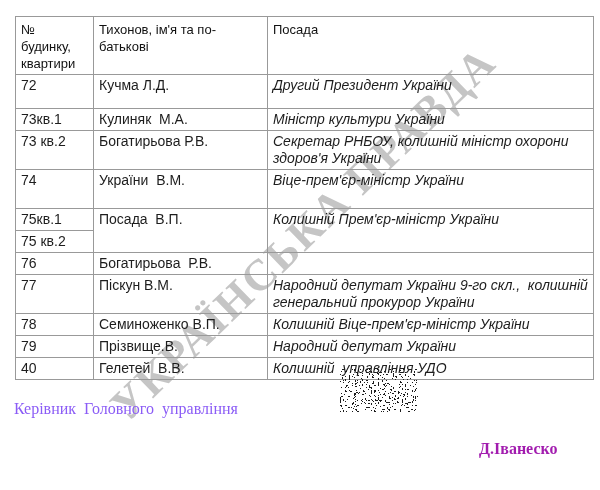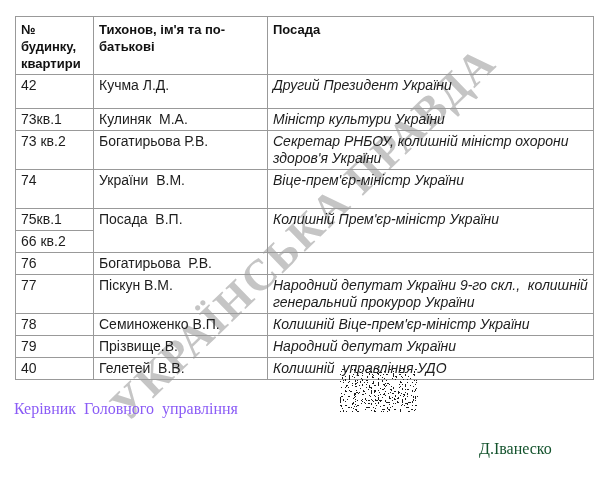--- a/index.html
+++ b/index.html
@@ -47,21 +47,21 @@
     text-align: left;
     padding: 2px 5px;
     font-size: 14px;
     line-height: 17px;
     color: #1d1d1d;
     overflow: hidden;
     white-space: pre-wrap;
   }
   table.reg th {
     font-size: 13px;
-    font-weight: bold;
+    font-weight: normal;
     padding-top: 4px;
     color: #111111;
   }
   td.col-pos { text-align: justify; white-space: normal; font-style: italic; }
   
   .noise-stamp {
     position: absolute;
     left: 340px; top: 369px;
     width: 78px; height: 43px;
     z-index: 2;
@@ -76,22 +76,22 @@
     line-height: 21px;
     color: #8b5cf6;
   }
   .footer .line { white-space: pre-wrap; }
   .signature {
     position: absolute;
     left: 479px; top: 440px;
     z-index: 2;
     font-family: "Liberation Serif", serif;
     font-size: 16px;
-    font-weight: normal;
-    color: #14532d;
+    font-weight: bold;
+    color: #a21caf;
     white-space: nowrap;
   }
 </style>
 </head>
 <body>
 
 <div class="page">
 
   <div class="watermark">УКРАЇНСЬКА ПРАВДА</div>
 
@@ -102,21 +102,21 @@
         <col style="width:174px">
         <col style="width:326px">
       </colgroup>
       <tbody>
           <tr style="height:56px">
         <th>№ будинку, квартири</th>
         <th>Тихонов, ім'я та по-батькові</th>
         <th>Посада</th>
       </tr>
       <tr style="height:34px">
-        <td>42</td>
+        <td>72</td>
         <td>Кучма Л.Д.</td>
         <td class="col-pos">Другий Президент України</td>
       </tr>
       <tr style="height:22px">
         <td>73кв.1</td>
         <td>Кулиняк  М.А.</td>
         <td class="col-pos">Міністр культури України</td>
       </tr>
       <tr style="height:36px">
         <td>73 кв.2</td>
@@ -127,21 +127,21 @@
         <td>74</td>
         <td>України  В.М.</td>
         <td class="col-pos">Віце-прем'єр-міністр України</td>
       </tr>
       <tr style="height:21px">
         <td>75кв.1</td>
         <td rowspan="2">Посада  В.П.</td>
         <td rowspan="2" class="col-pos">Колишній Прем'єр-міністр України</td>
       </tr>
       <tr style="height:22px">
-        <td>66 кв.2</td>
+        <td>75 кв.2</td>
       </tr>
       <tr style="height:21px">
         <td>76</td>
         <td>Богатирьова  Р.В.</td>
         <td class="col-pos"></td>
       </tr>
       <tr style="height:35px">
         <td>77</td>
         <td>Піскун В.М.</td>
         <td class="col-pos">Народний депутат України 9-го скл.,  колишній генеральний прокурор України</td>

